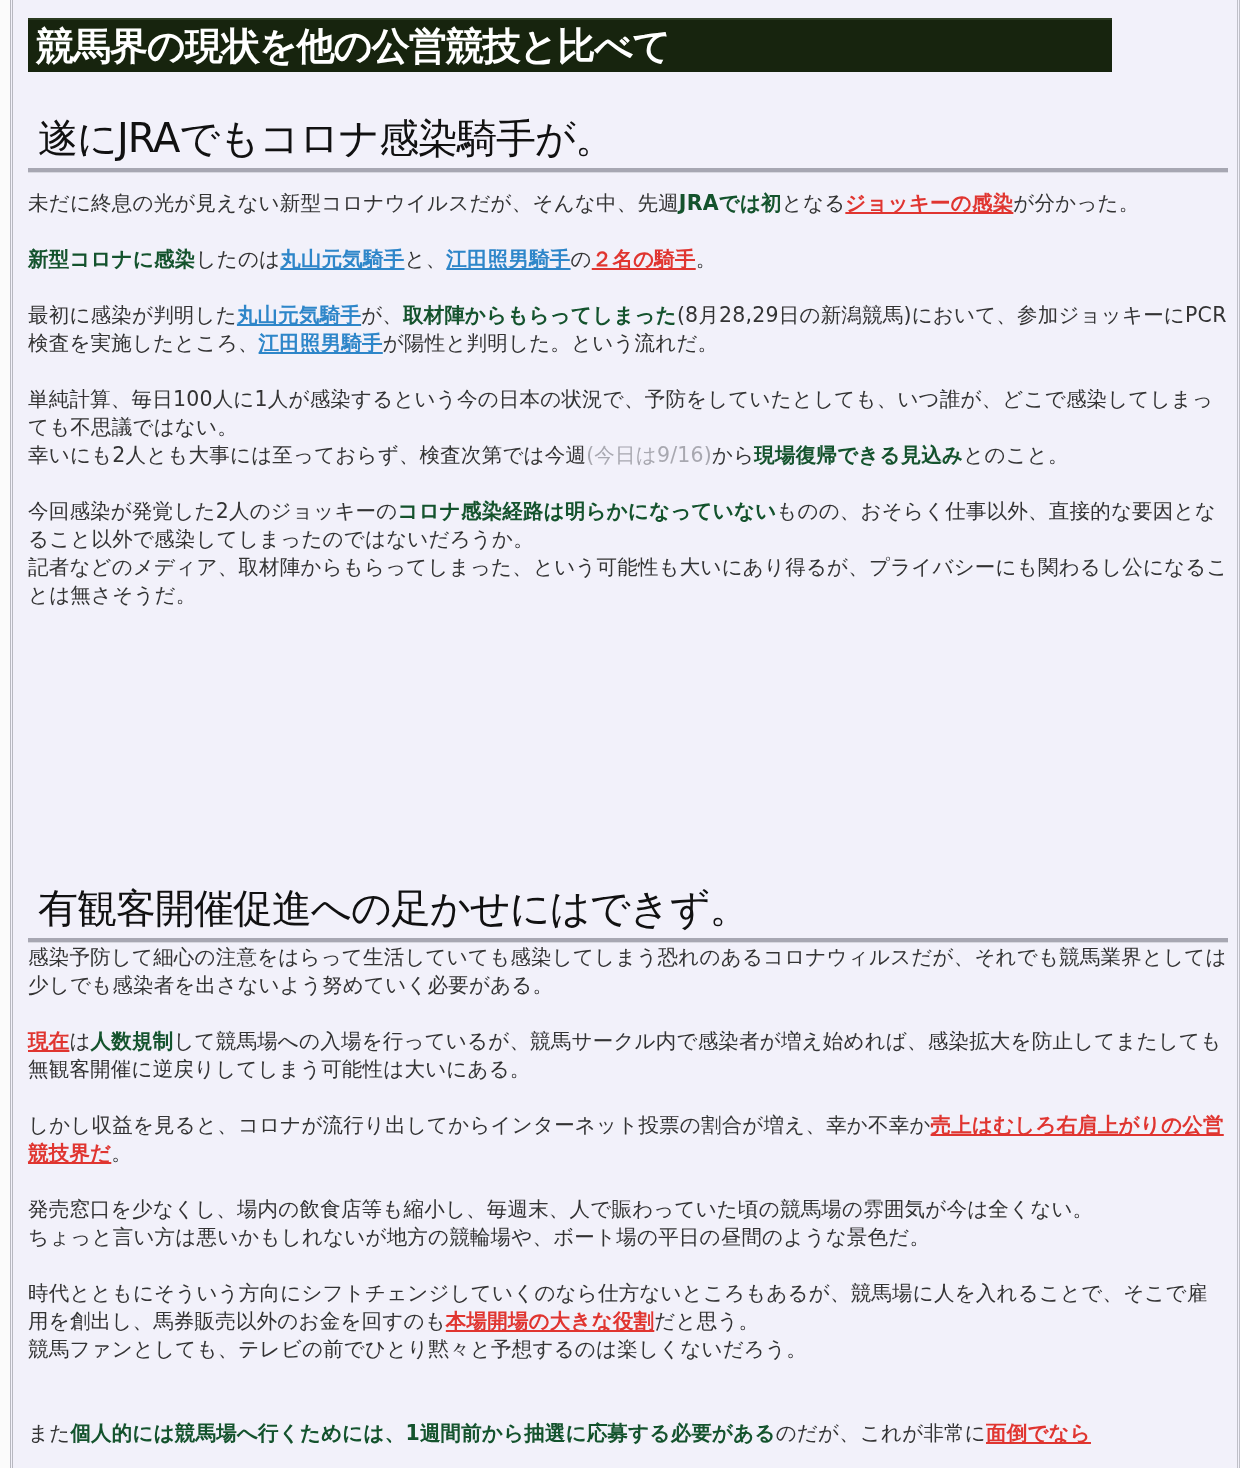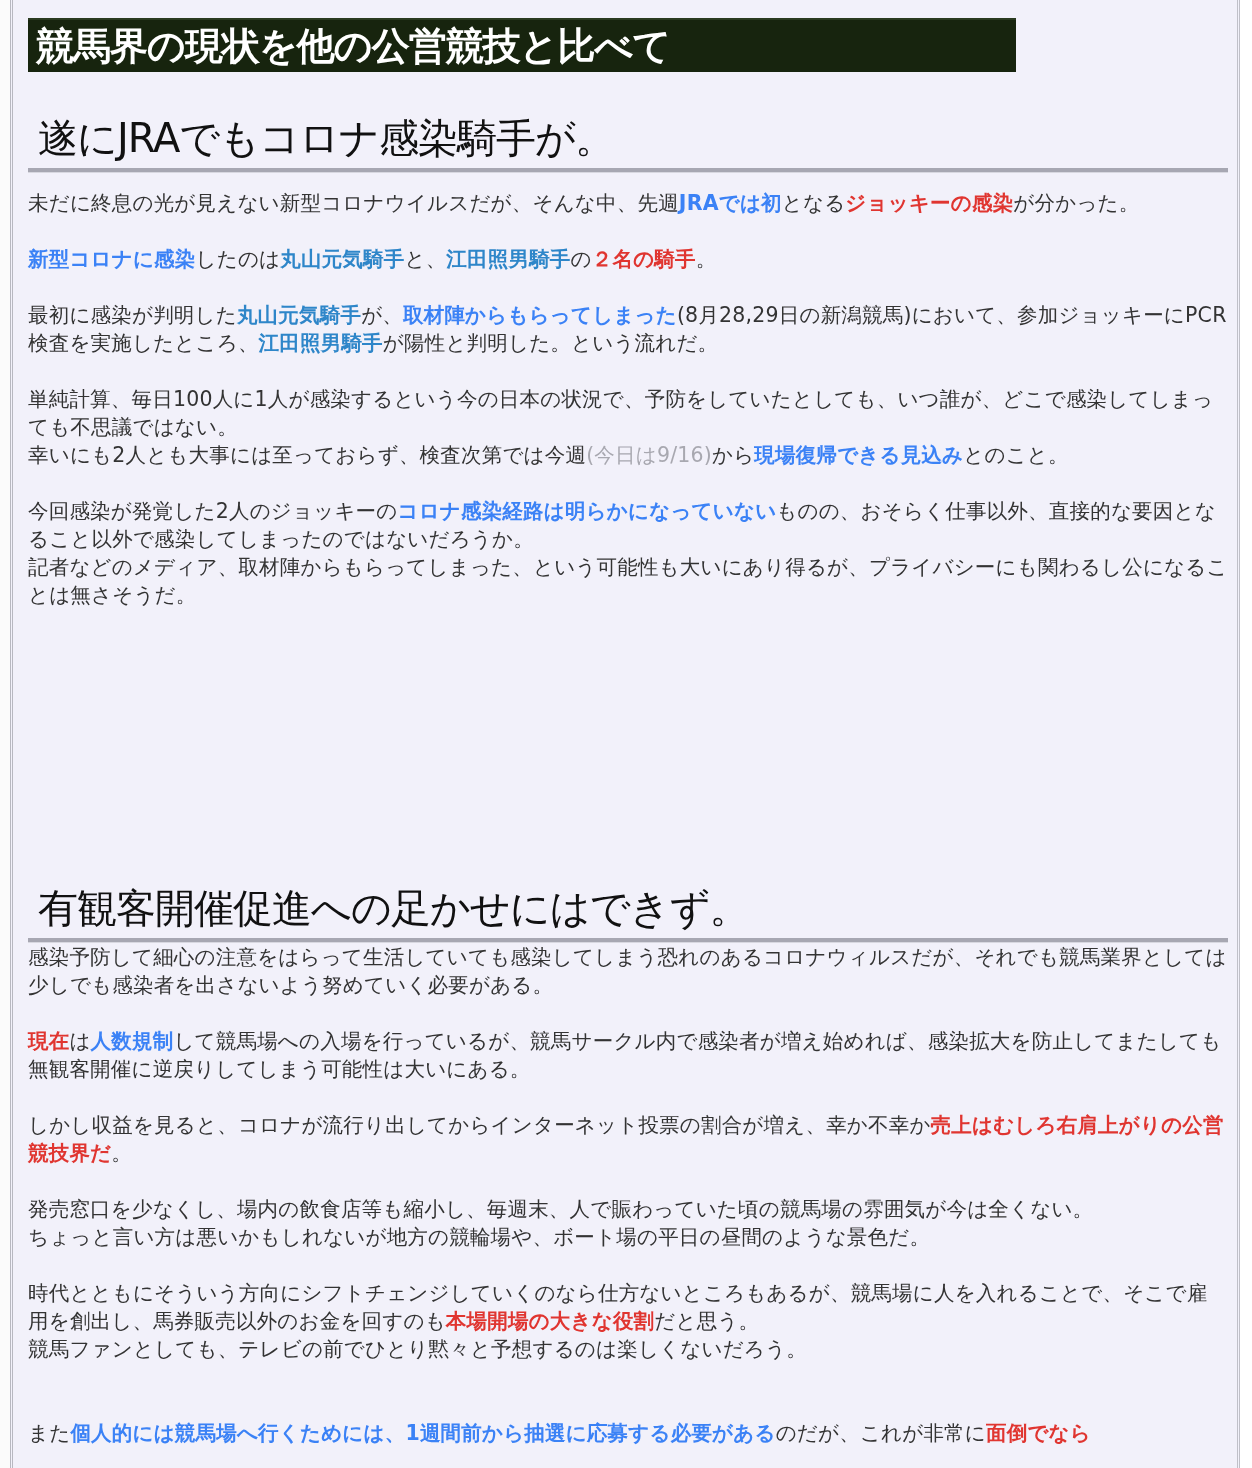--- a/index.html
+++ b/index.html
@@ -13,44 +13,44 @@
     position:absolute; left:10px; top:0; width:1230px; height:1468px;
     background:#f2f1fa;
     border-left:3px double #b8b8c0;
     border-right:3px double #c0c0c8;
     box-sizing:border-box;
   }
   .left-strip {
     position:absolute; left:0; top:0; width:10px; height:1468px; background:#fbfbfb;
   }
   .title-bar {
-    position:absolute; left:28px; top:18px; width:988px; height:54px;
+    position:absolute; left:28px; top:18px; width:1084px; height:54px;
     background:#17240e;
     border-top:2px solid #2a3a20;
     box-sizing:border-box;
     text-decoration:underline;
   }
   .title-bar span {
     position:absolute; left:8px; top:2px;
     font-size:38px; font-weight:bold; color:#ffffff; letter-spacing:-1px;
     line-height:48px; white-space:nowrap;
   }
   .section { position:absolute; left:28px; width:1200px; }
   .h2 {
     font-size:40px; font-weight:normal; color:#111111; letter-spacing:-1px;
     padding-left:10px; line-height:60px; white-space:nowrap;
   }
   .h2-rule { height:4px; background:#a7a7b2; border-bottom:1px solid #d8d8e0; }
   .body-text {
     font-size:20.5px; line-height:28px; color:#333333; letter-spacing:0.2px;
   }
   .body-text p { margin:0 0 28px 0; }
-  .b { font-weight:bold; color:#3b82f6; }
-  .r { font-weight:bold; color:#e03530; }
-  .lnk { font-weight:bold; color:#2e86c9; cursor:pointer; }
+  .b { font-weight:bold; color:#14532d; }
+  .r { font-weight:bold; color:#e03530;text-decoration:underline; }
+  .lnk { font-weight:bold; color:#2e86c9; text-decoration:underline; cursor:pointer; }
   .gray { color:#a8a8b0; }
 </style>
 </head>
 <body>
 
 <div class="left-strip"></div>
 <div class="frame"></div>
 
 <div class="title-bar">
   <span>競馬界の現状を他の公営競技と比べて</span>

